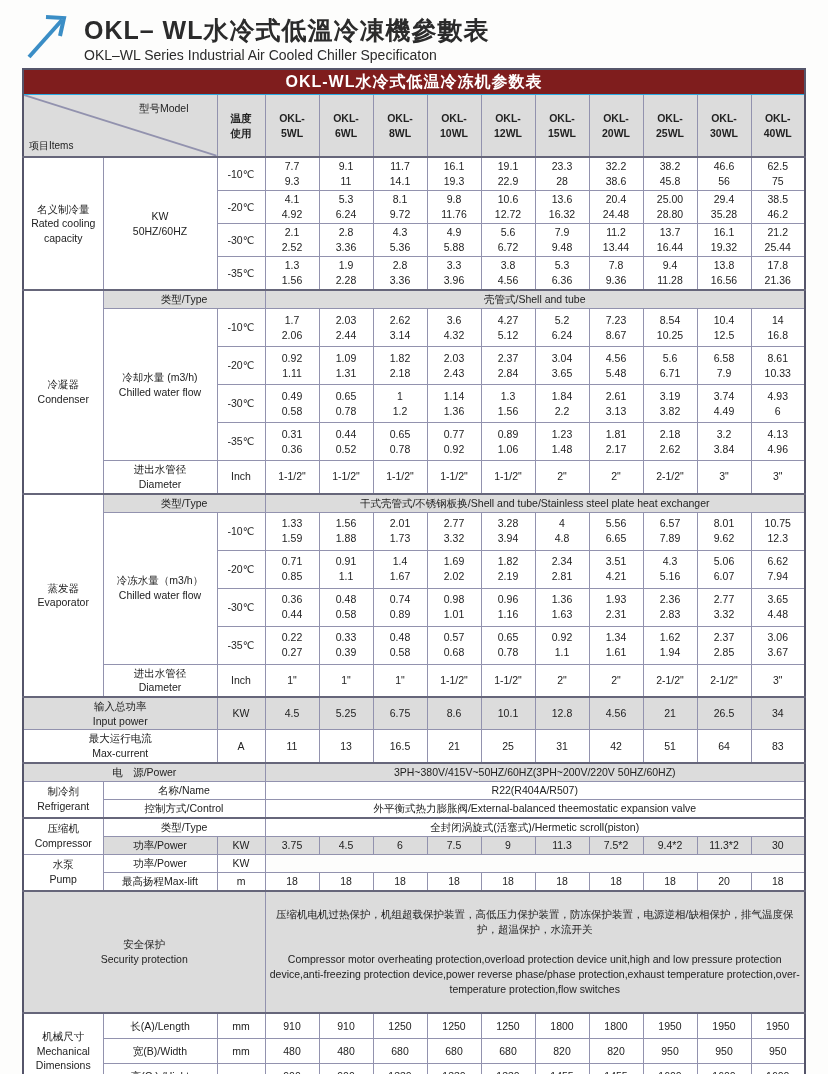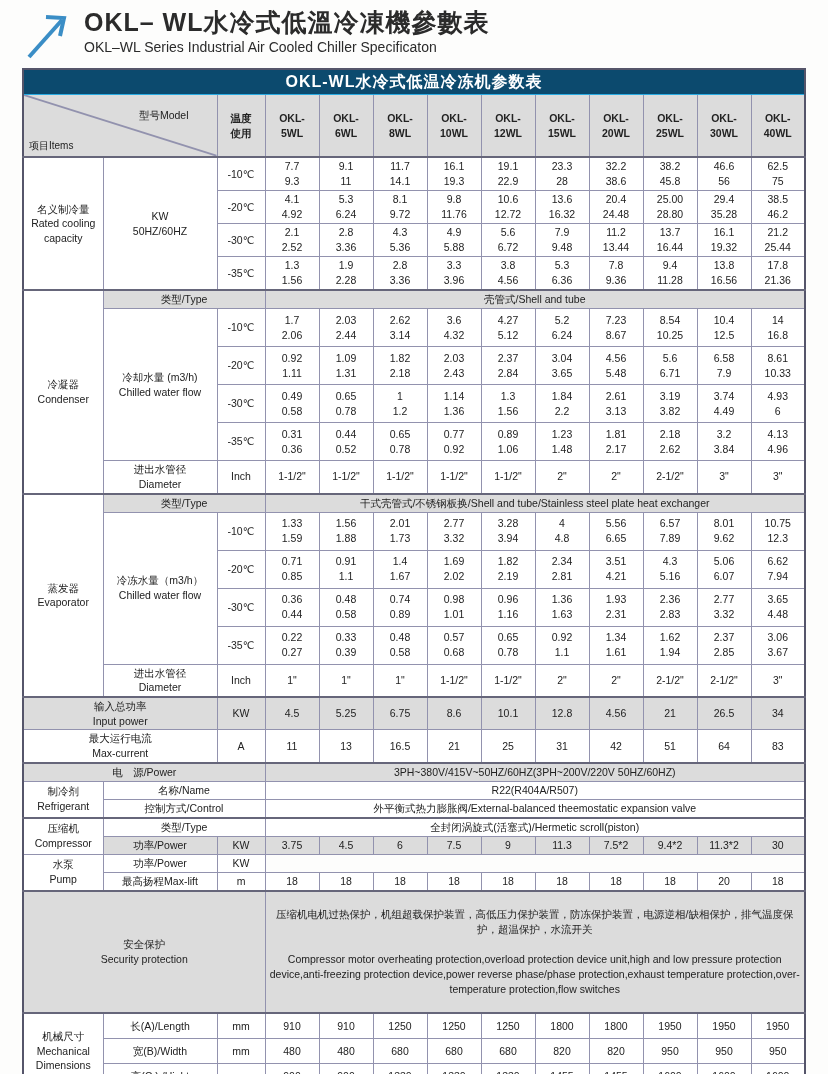--- a/index.html
+++ b/index.html
@@ -1,39 +1,39 @@
 <!DOCTYPE html>
 <html><head>
 <meta charset="utf-8">
 <style>
   html,body{margin:0;padding:0;background:#f6f6f4;}
   body{font-family:"Liberation Sans","DejaVu Sans",sans-serif;color:#1a1a1a;}
   .page{width:828px;height:1074px;background:#fdfdfc;margin:0 auto;position:relative;overflow:hidden;box-sizing:border-box;padding:8px 22px 0 22px;}
   .masthead{display:flex;align-items:flex-start;gap:10px;height:56px;}
   .logo{width:52px;height:52px;flex:0 0 auto;}
-  .titles{line-height:1.15;}
+  .titles{line-height:1.15;margin-top:8px;}
   .title-cn{font-size:25px;font-weight:bold;color:#2b2b2b;letter-spacing:1px;}
   .title-en{font-size:14px;color:#2b2b2b;margin-top:2px;}
   table.spec{border-collapse:collapse;table-layout:fixed;width:784px;margin-top:4px;border:2px solid #55556a;}
   table.spec td{border:1px solid #9292ae;text-align:center;vertical-align:middle;font-size:10.5px;padding:1px 2px;background:#ffffff;white-space:pre-line;line-height:1.4;color:#222;}
-  tr.banner-row td{background:#0c4a6e;color:#ffffff;font-size:16px;font-weight:bold;height:22px;letter-spacing:1px;border-color:#29abe2;}
+  tr.banner-row td{background:#7f1d1d;color:#ffffff;font-size:16px;font-weight:bold;height:22px;letter-spacing:1px;border-color:#29abe2;}
   tr.head-row td{background:#dcdcdc;font-weight:bold;height:34px;}
   tr.gray-row td{background:#dcdcdc;}
   td.white{background:#ffffff !important;}
   tr.cap-row td{height:30px;}
   tr.flow-row td{height:35px;}
   tr.type-row td{height:15px;}
   tr.dia-row td{height:29px;}
   tr.r28 td{height:27px;}
   tr.r16 td{height:15px;}
   tr.dim-row td{height:22px;}
   tr.sect td{border-top:2px solid #66667a;}
   td.corner{position:relative;padding:0;}
   td.corner .c-items{position:absolute;left:5px;bottom:3px;font-size:10px;font-weight:normal;}
-  td.corner .c-model{position:absolute;right:28px;top:13px;font-size:10.5px;font-weight:normal;}
+  td.corner .c-model{position:absolute;right:28px;top:6px;font-size:10.5px;font-weight:normal;}
   td.corner svg{position:absolute;left:0;top:0;width:100%;height:100%;}
   td.sec-cell{text-align:left;padding:3px 8px;line-height:1.5;}
   td.sec-cell .en{margin-top:1px;}
 </style>
 </head>
 <body>
 
 <div class="page">
   <div class="masthead">
     <svg class="logo" viewBox="0 0 52 52">

